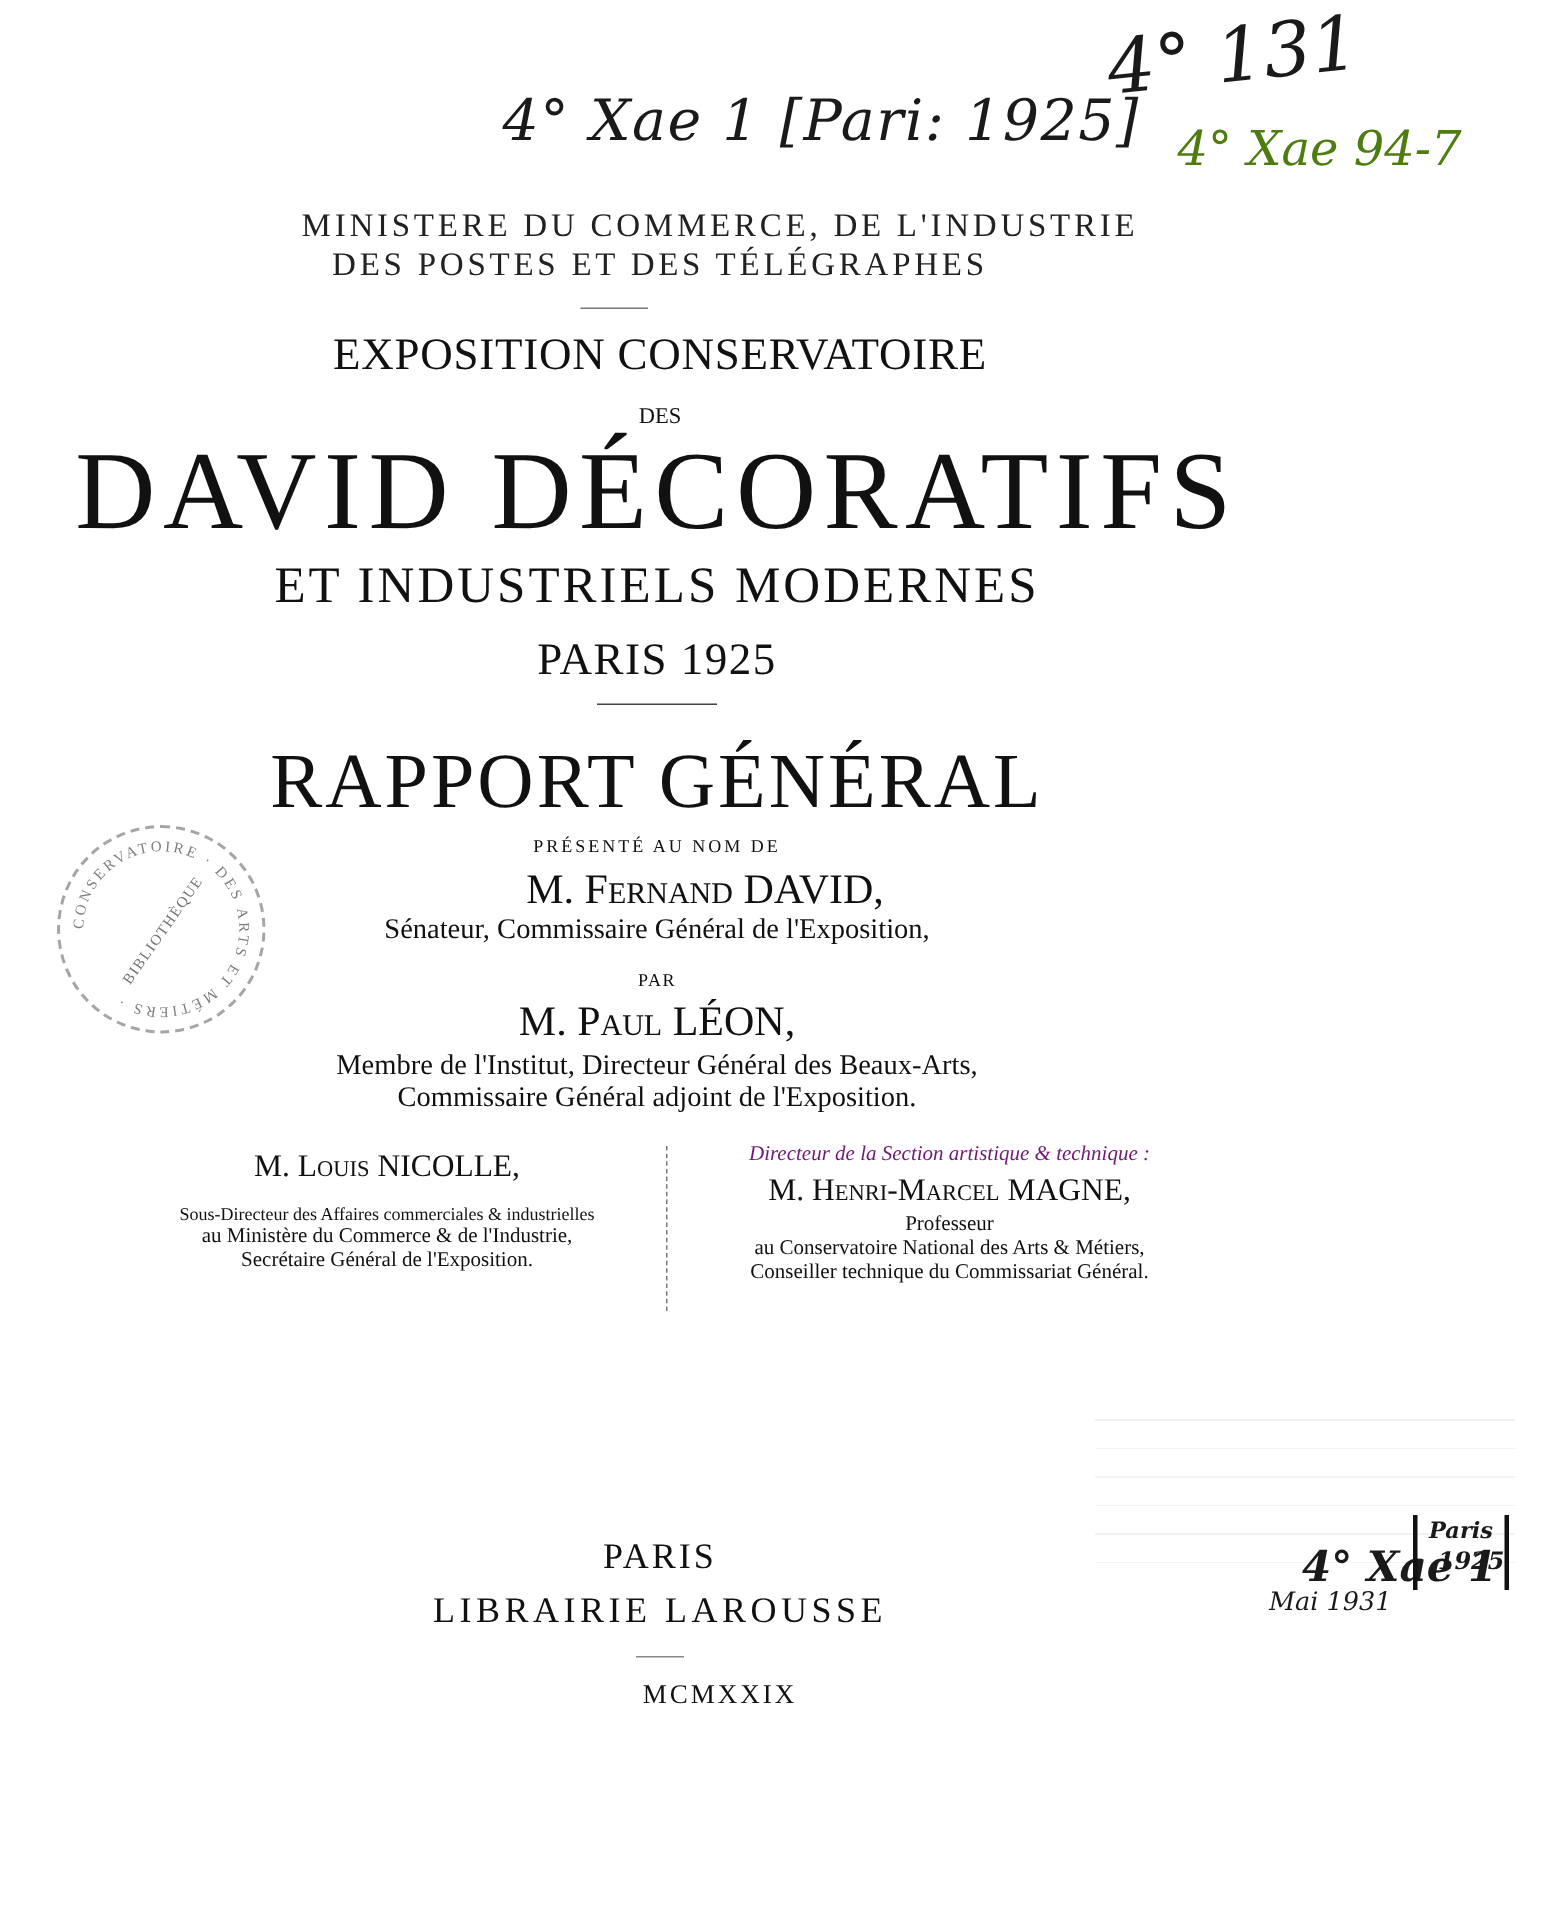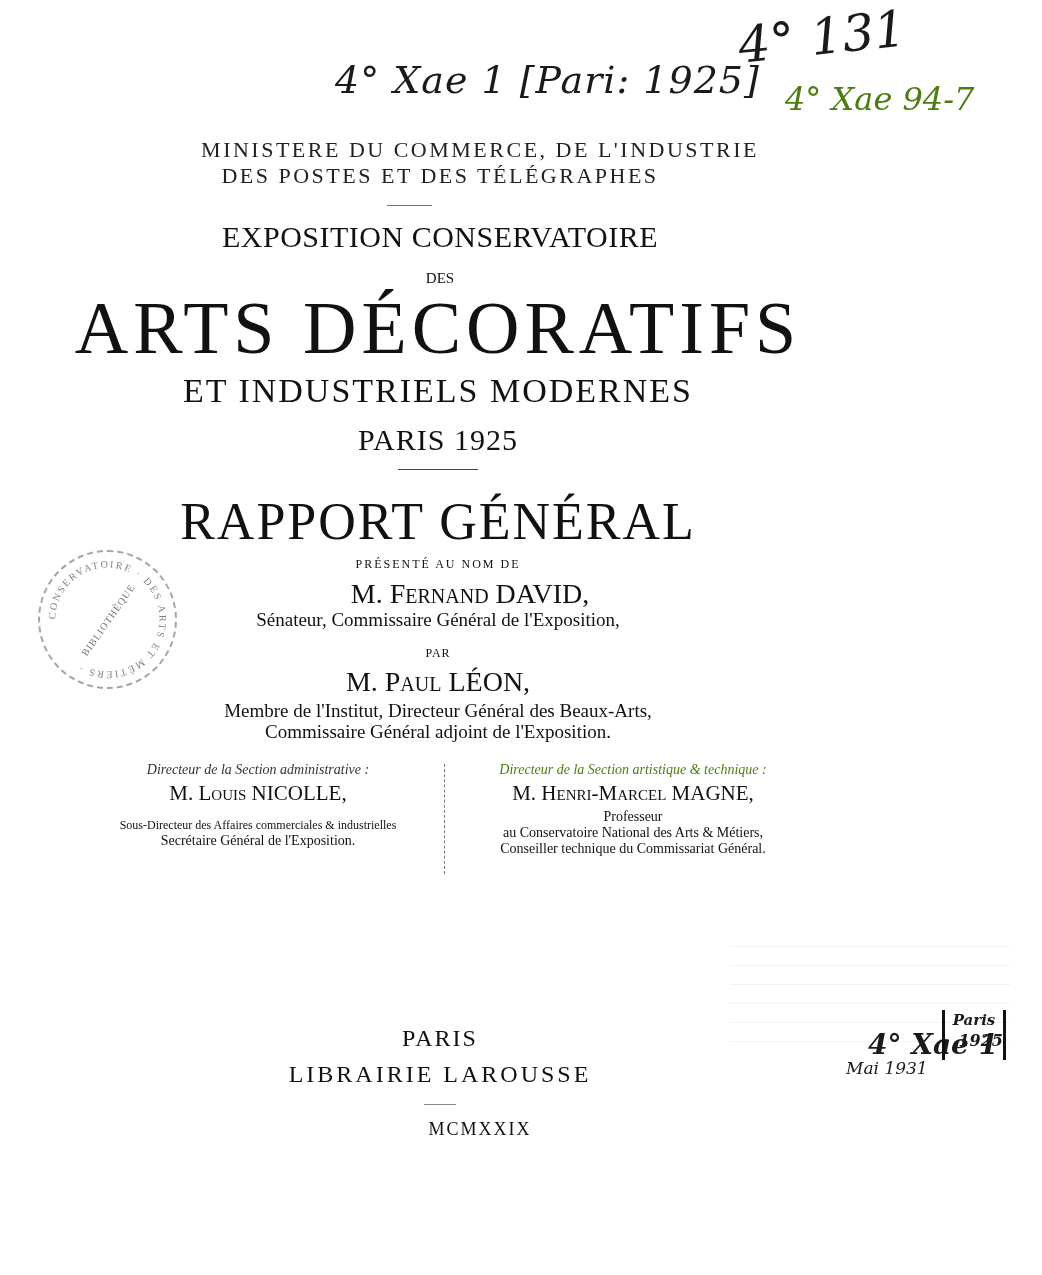--- a/index.html
+++ b/index.html
@@ -18,21 +18,21 @@
 
 <div class="abs hand" style="left:738px; top:8px; font-size:50px; transform:rotate(-6deg);">4° 131</div>
 <div class="abs hand" style="left:785px; top:80px; font-size:32px; color:#4d7c0f; font-weight:300;">4° Xae 94-7</div>
 
 <div class="abs center" style="left:0; width:880px; top:137px; font-size:22px; letter-spacing:2.5px; color:#222;padding-left:40px;">MINISTERE DU COMMERCE, DE L'INDUSTRIE</div>
 <div class="abs center" style="left:0; width:880px; top:163px; font-size:22px; letter-spacing:2.5px; color:#222;">DES POSTES ET DES TÉLÉGRAPHES</div>
 <div class="rule" style="left:387px; width:45px; top:205px; background:#777;"></div>
 
 <div class="abs center" style="left:0; width:880px; top:220px; font-size:30px; letter-spacing:0.5px;">EXPOSITION CONSERVATOIRE</div>
 <div class="abs center" style="left:0; width:880px; top:270px; font-size:15px;">DES</div>
-<div class="abs center" style="left:0; width:876px; top:288px; font-size:74px; letter-spacing:5px; line-height:80px;">ARTS DÉCORATIFS</div>
+<div class="abs center" style="left:0; width:876px; top:288px; font-size:74px; letter-spacing:5px; line-height:80px;">DAVID DÉCORATIFS</div>
 <div class="abs center" style="left:0; width:876px; top:372px; font-size:34px; letter-spacing:2px;">ET INDUSTRIELS MODERNES</div>
 <div class="abs center" style="left:0; width:876px; top:423px; font-size:30px; letter-spacing:1px;">PARIS 1925</div>
 <div class="rule" style="left:398px; width:80px; top:469px;"></div>
 
 <div class="abs center" style="left:0; width:876px; top:492px; font-size:52px; letter-spacing:2px;">RAPPORT GÉNÉRAL</div>
 <div class="abs center" style="left:0; width:876px; top:557px; font-size:12px; letter-spacing:2px;">PRÉSENTÉ AU NOM DE</div>
 <div class="abs center" style="left:0; width:876px; top:578px; font-size:28px;margin-left:32px;">
   <span>M. </span><span class="sc">Fernand</span> <span>DAVID,</span>
 </div>
 <div class="abs center" style="left:0; width:876px; top:609px; font-size:19px;">Sénateur, Commissaire Général de l'Exposition,</div>
@@ -49,30 +49,30 @@
       <path id="ring" d="M67.5,67.5 m-52,0 a52,52 0 1,1 104,0 a52,52 0 1,1 -104,0"></path>
     </defs>
     <text font-size="10" fill="#555" font-family="Liberation Serif, serif" letter-spacing="2">
       <textPath href="#ring">CONSERVATOIRE · DES ARTS ET MÉTIERS ·</textPath>
     </text>
     <text x="67" y="72" font-size="10" fill="#444" text-anchor="middle" font-family="Liberation Serif, serif" transform="rotate(-55 67 67)" letter-spacing="1">BIBLIOTHÈQUE</text>
   </svg>
 </div>
 
 <div class="abs" style="left:70px; width:376px; top:762px; text-align:center;">
-  <div class="ital" style="font-size:14px; color:#333; white-space:nowrap;">Directeur de la Section administrative :</div>
   <div style="font-size:21px; margin-top:3px; white-space:nowrap;">
     <span>M. </span><span class="sc">Louis</span> <span>NICOLLE,</span>
   </div>
   <div style="font-size:12px; margin-top:12px; white-space:nowrap;">Sous-Directeur des Affaires commerciales &amp; industrielles</div>
+  <div style="font-size:14px; white-space:nowrap;">au Ministère du Commerce &amp; de l'Industrie,</div>
   <div style="font-size:14px; white-space:nowrap;">Secrétaire Général de l'Exposition.</div>
 </div>
 <div class="abs" style="left:444px; top:764px; width:0; height:110px; border-left:1px dashed #777;"></div>
 <div class="abs" style="left:450px; width:366px; top:762px; text-align:center;">
-  <div class="ital" style="font-size:14px; color:#4d7c0f; white-space:nowrap;">Directeur de la Section artistique &amp; technique :</div>
+  <div class="ital" style="font-size:14px; color:#701a75; white-space:nowrap;">Directeur de la Section artistique &amp; technique :</div>
   <div style="font-size:21px; margin-top:3px; white-space:nowrap;">
     <span>M. </span><span class="sc">Henri-Marcel</span> <span>MAGNE,</span>
   </div>
   <div style="font-size:14px; margin-top:3px; white-space:nowrap;">Professeur</div>
   <div style="font-size:14px; white-space:nowrap;">au Conservatoire National des Arts &amp; Métiers,</div>
   <div style="font-size:14px; white-space:nowrap;">Conseiller technique du Commissariat Général.</div>
 </div>
 
 <div class="abs" style="left:730px; top:940px; width:280px; height:120px; background-image:repeating-linear-gradient(0deg, transparent 0 18px, rgba(120,120,120,0.12) 18px 19px); opacity:0.8;"></div>
 

